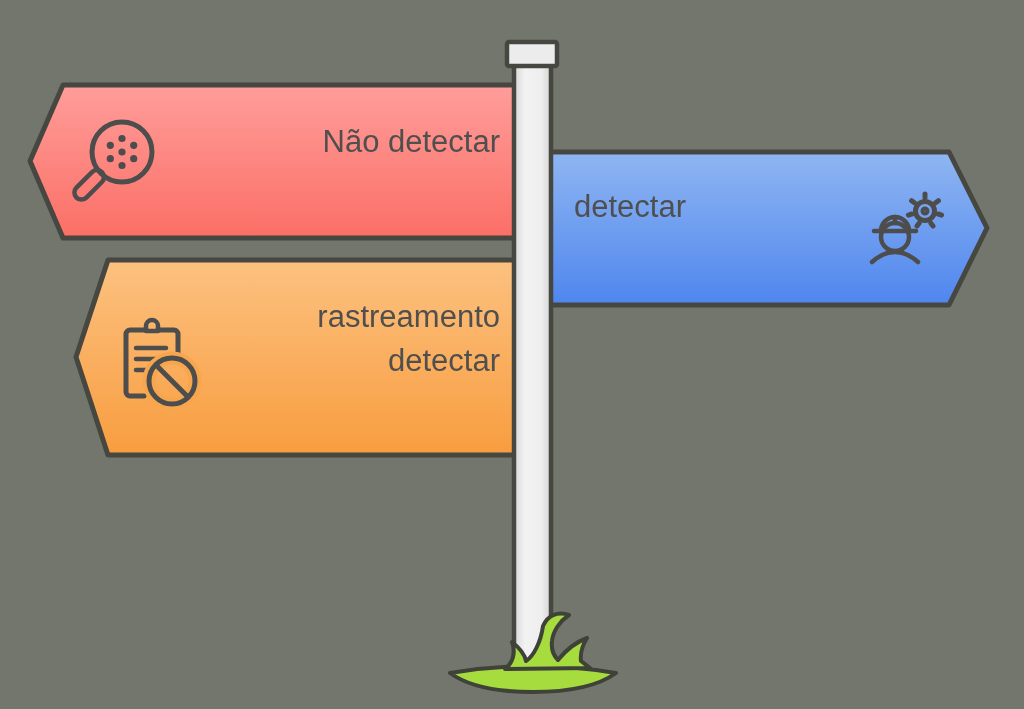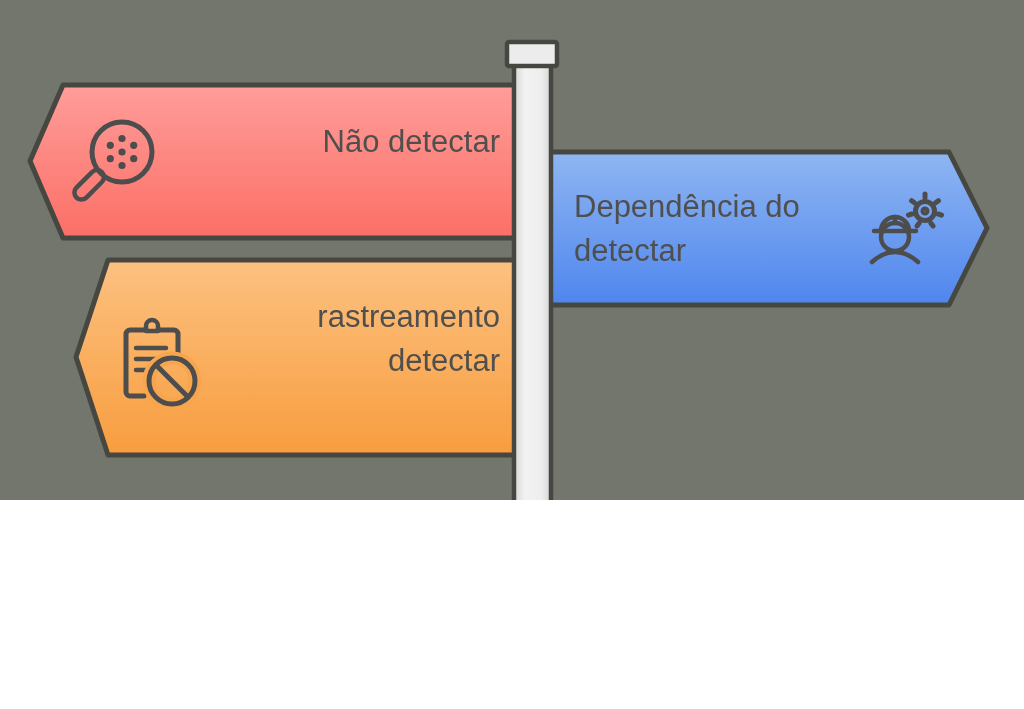--- a/index.html
+++ b/index.html
@@ -1,18 +1,18 @@
 <!DOCTYPE html>
 <html><head>
 <meta charset="utf-8">
 <style>
   html,body{margin:0;padding:0;}
   .stage{
     position:relative;
-    width:1024px;height:500px;
+    width:1024px;height:709px;
     background:#72766d;
     overflow:hidden;
     font-family:"Liberation Sans", sans-serif;
   }
   .stage svg{position:absolute;left:0;top:0;}
   .sign-text{
     position:absolute;
     color:#4f4f4f;
     font-size:31px;
     line-height:44px;
@@ -117,21 +117,20 @@
          C566,650 576,642 587,638
          C582,646 580,653 581,661
          L590,668 Z" fill="#a6dc3e" stroke="#3f4239" stroke-width="4" stroke-linejoin="round"></path>
   </svg>
 
   <div class="sign-text align-right" style="left:170px;top:120px;width:330px;">
     <span>Não detectar</span>
   </div>
 
   <div class="sign-text align-left" style="left:574px;top:185px;width:300px;">
-    <span>Dependência do</span>
     <span>detectar</span>
   </div>
 
   <div class="sign-text align-right" style="left:170px;top:295px;width:330px;">
     <span>rastreamento</span>
     <span>detectar</span>
   </div>
 
 </div>
 

